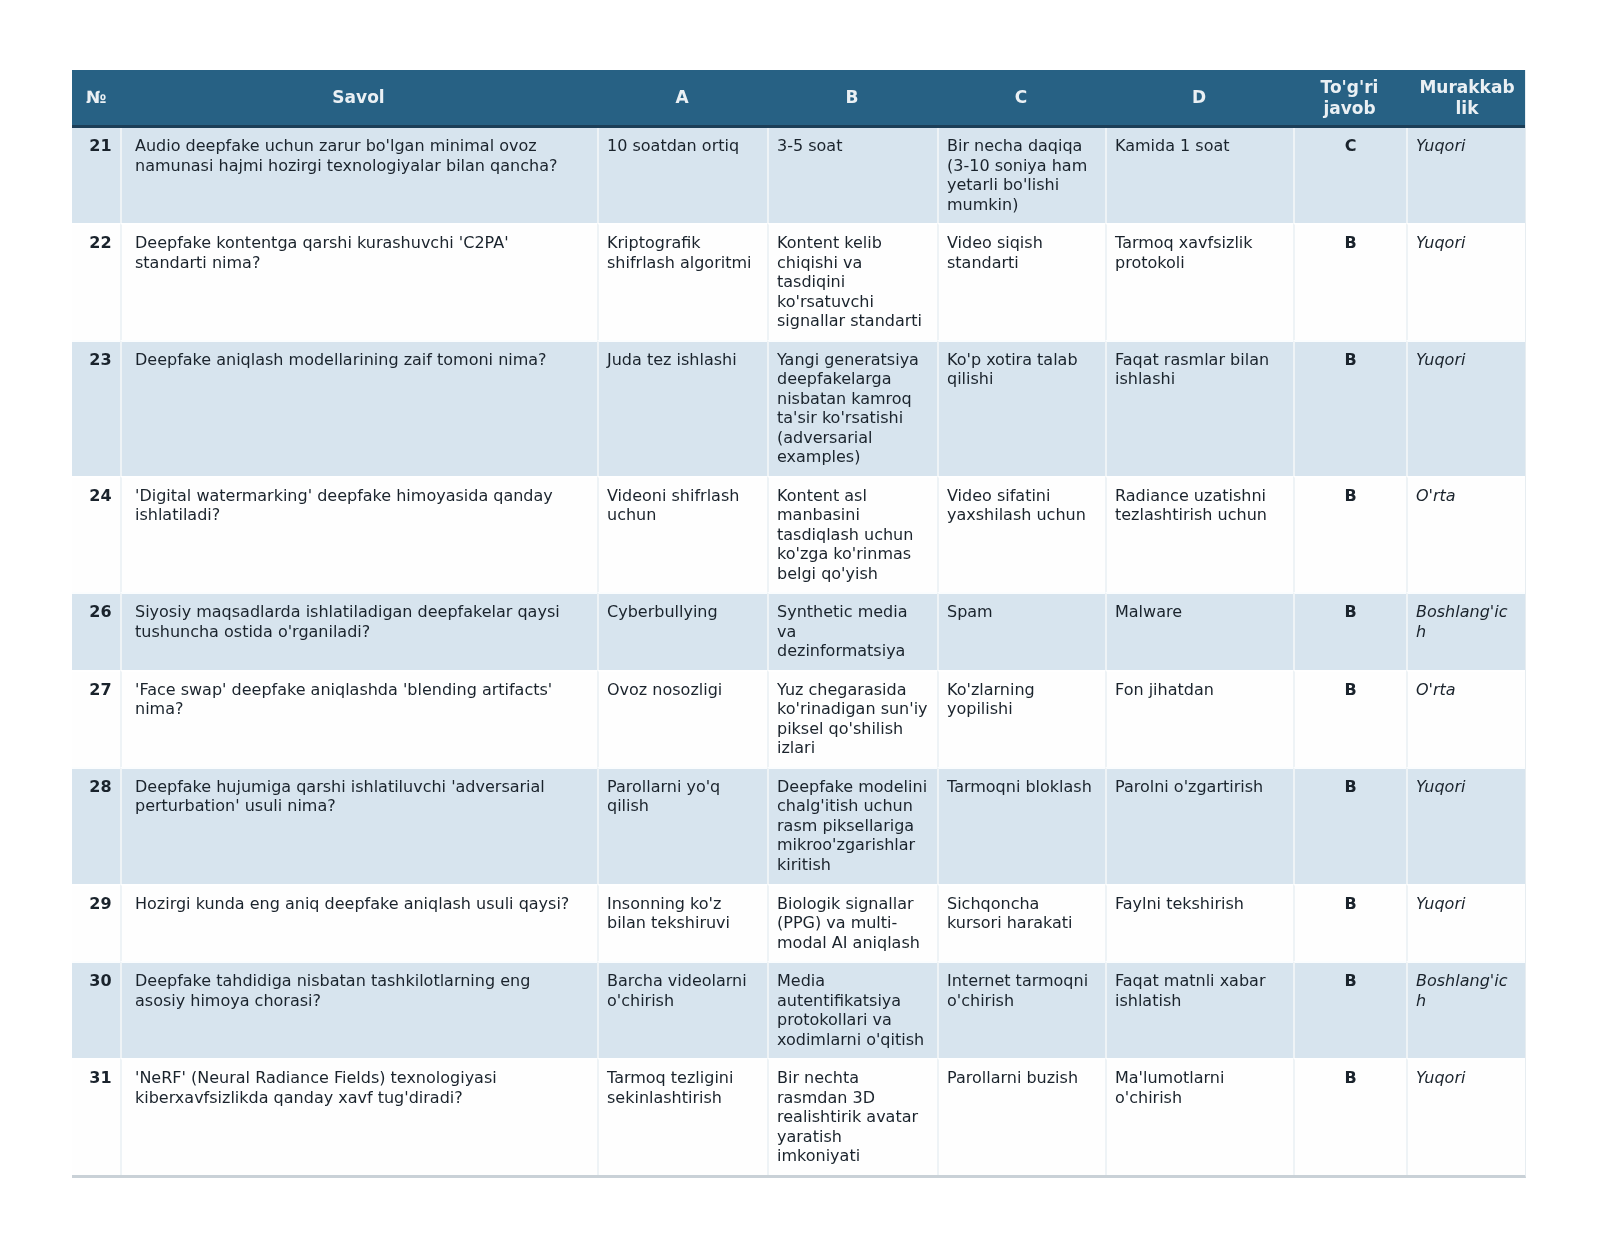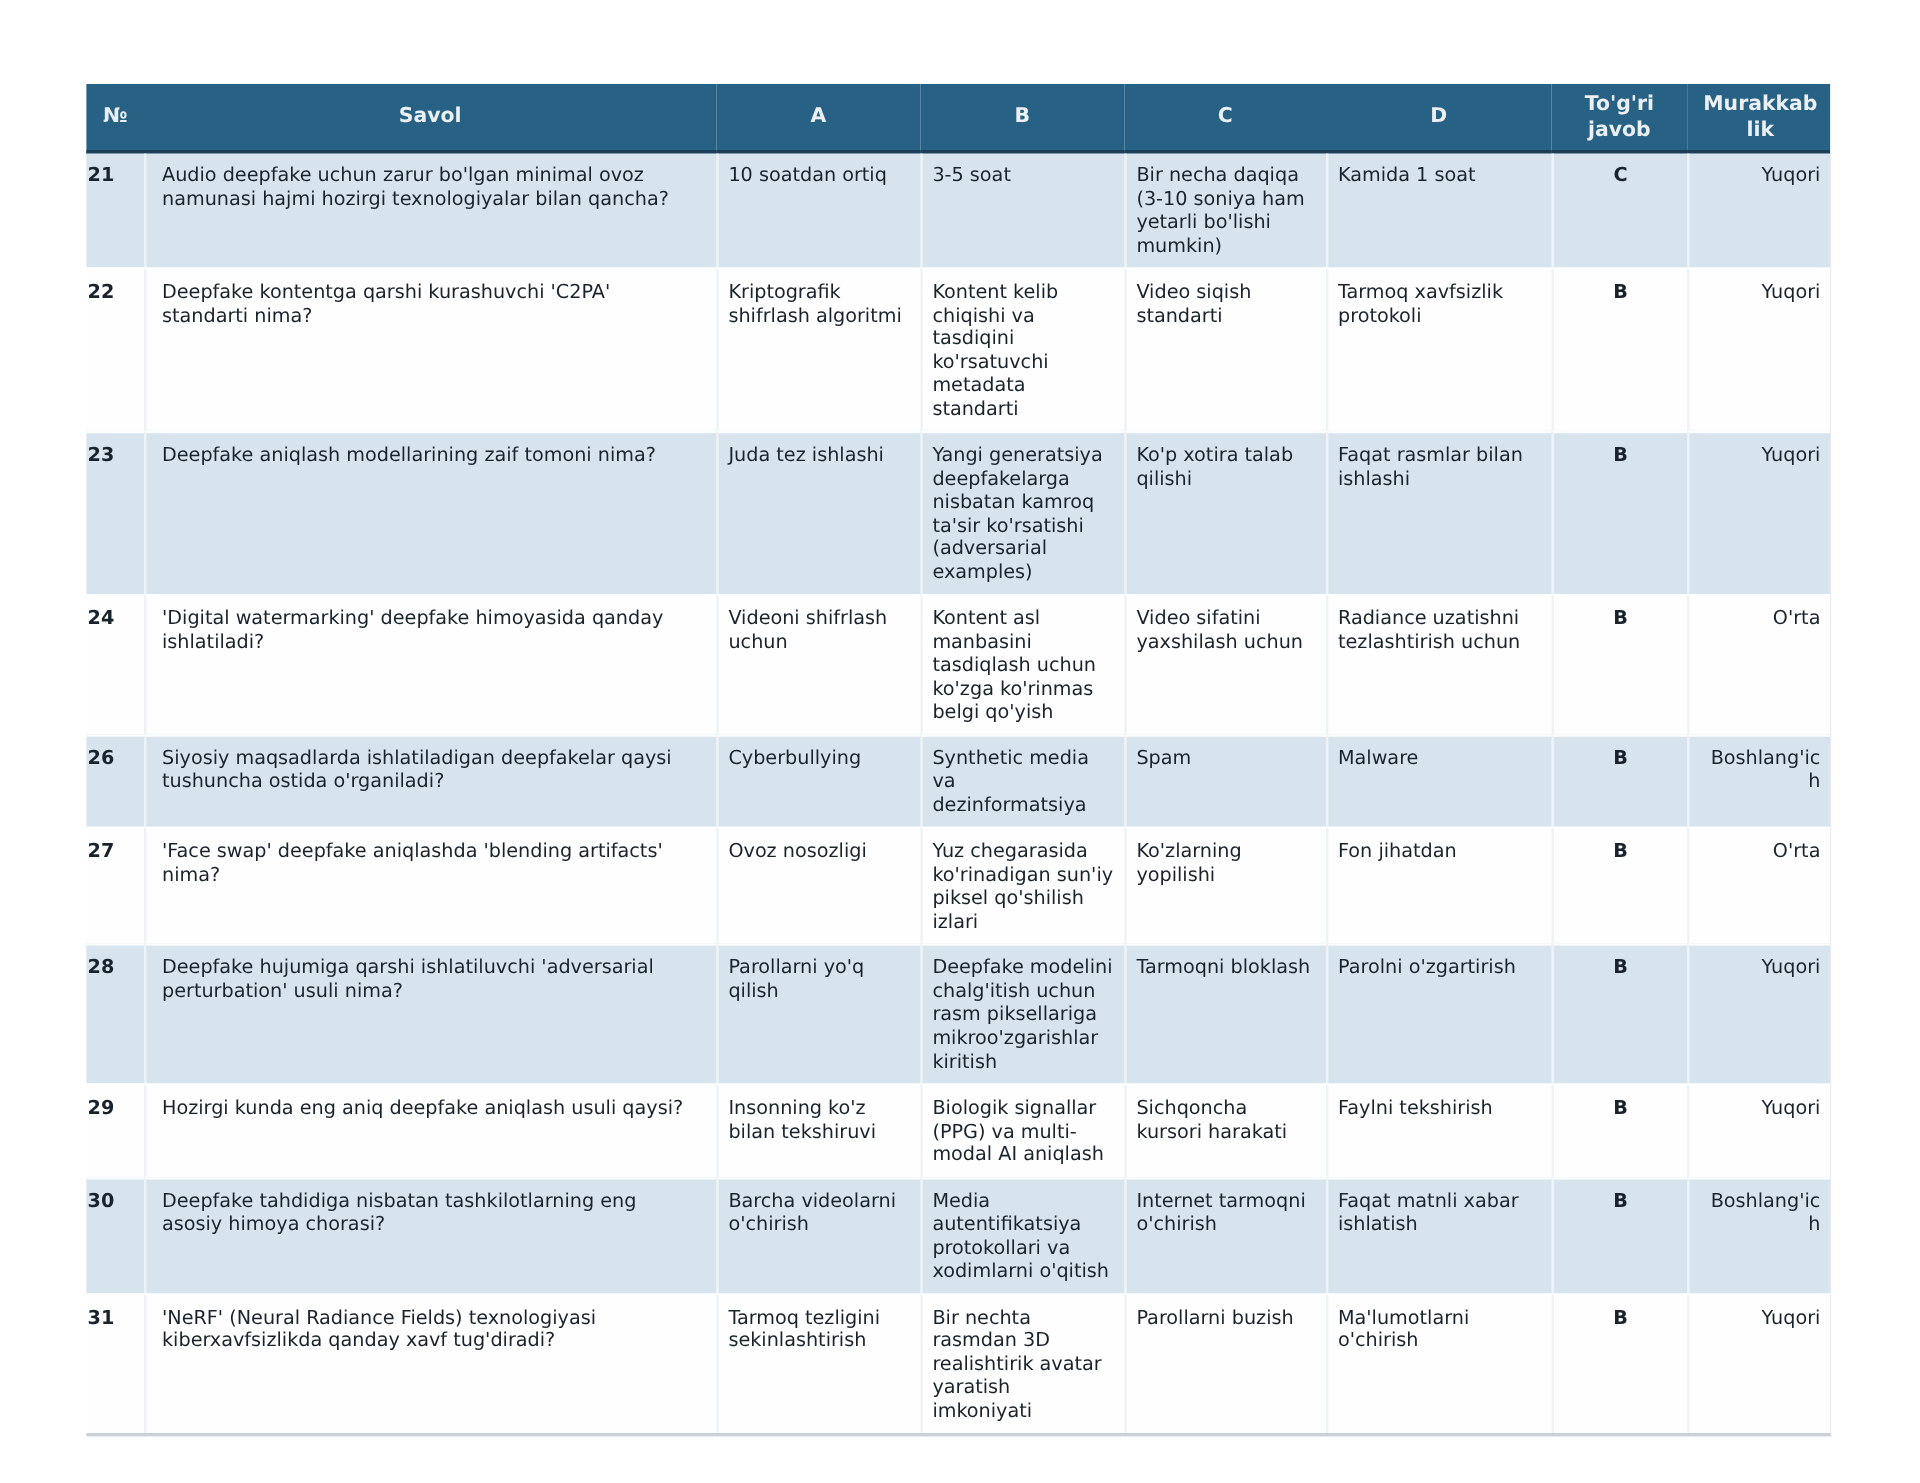--- a/index.html
+++ b/index.html
@@ -40,24 +40,24 @@
   tbody td{
     font-size:16px;line-height:1.22;
     vertical-align:top;text-align:left;
     padding:8px 8px 9px;
     background:var(--row-white);
     overflow-wrap:break-word;word-wrap:break-word;
   }
   tbody tr:nth-child(odd) td{background:var(--row-alt);}
   tbody td + td{border-left:2px solid var(--cell-sep);}
   tbody tr + tr td{border-top:2px solid rgba(255,255,255,0.9);}
-  td.c-num{text-align:left;font-weight:bold;padding-left:1px;padding-right:2px;}
+  td.c-num{text-align:center;font-weight:bold;padding-left:11px;padding-right:2px;}
   td.c-savol{padding-left:13px;padding-right:18px;}
   td.c-ans{text-align:center;font-weight:bold;}
-  td.c-diff{text-align:right;}
+  td.c-diff{text-align:left;font-style:italic;}
 </style>
 </head>
 <body>
 
 <div class="page">
   <table class="quiz">
     <colgroup>
       <col style="width:48px">
       <col style="width:477px">
       <col style="width:170px">
@@ -87,21 +87,21 @@
     <td class="c-opt">3-5 soat</td>
     <td class="c-opt">Bir necha daqiqa (3-10 soniya ham yetarli bo'lishi mumkin)</td>
     <td class="c-opt">Kamida 1 soat</td>
     <td class="c-ans">C</td>
     <td class="c-diff">Yuqori</td>
   </tr>
         <tr>
     <td class="c-num">22</td>
     <td class="c-savol">Deepfake kontentga qarshi kurashuvchi 'C2PA' standarti nima?</td>
     <td class="c-opt">Kriptografik shifrlash algoritmi</td>
-    <td class="c-opt">Kontent kelib chiqishi va tasdiqini ko'rsatuvchi metadata standarti</td>
+    <td class="c-opt">Kontent kelib chiqishi va tasdiqini ko'rsatuvchi signallar standarti</td>
     <td class="c-opt">Video siqish standarti</td>
     <td class="c-opt">Tarmoq xavfsizlik protokoli</td>
     <td class="c-ans">B</td>
     <td class="c-diff">Yuqori</td>
   </tr>
         <tr>
     <td class="c-num">23</td>
     <td class="c-savol">Deepfake aniqlash modellarining zaif tomoni nima?</td>
     <td class="c-opt">Juda tez ishlashi</td>
     <td class="c-opt">Yangi generatsiya deepfakelarga nisbatan kamroq ta'sir ko'rsatishi (adversarial examples)</td>

